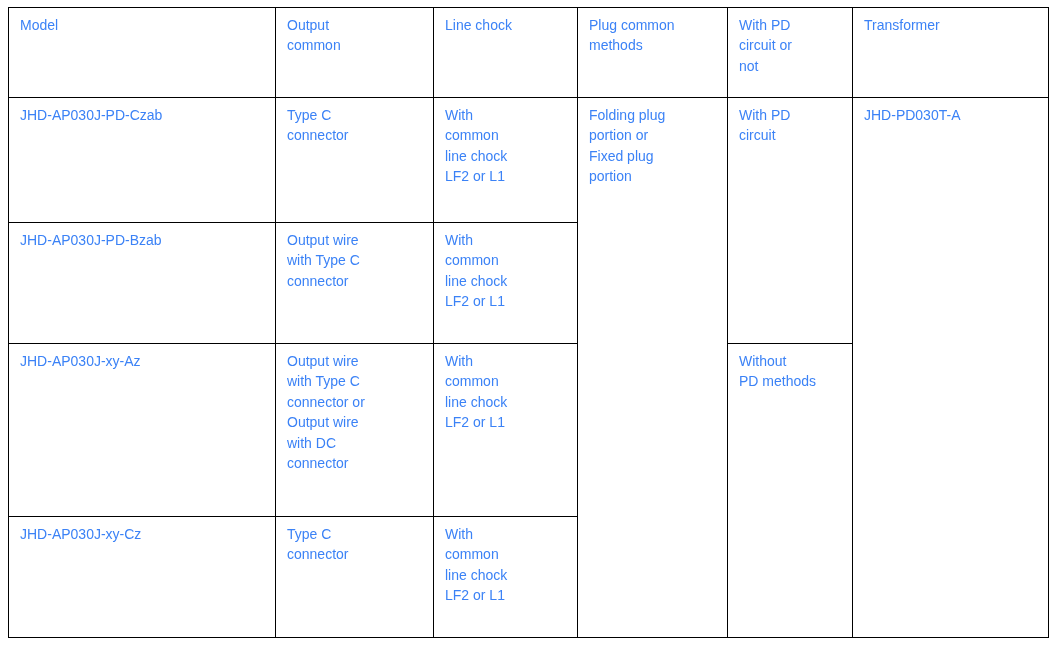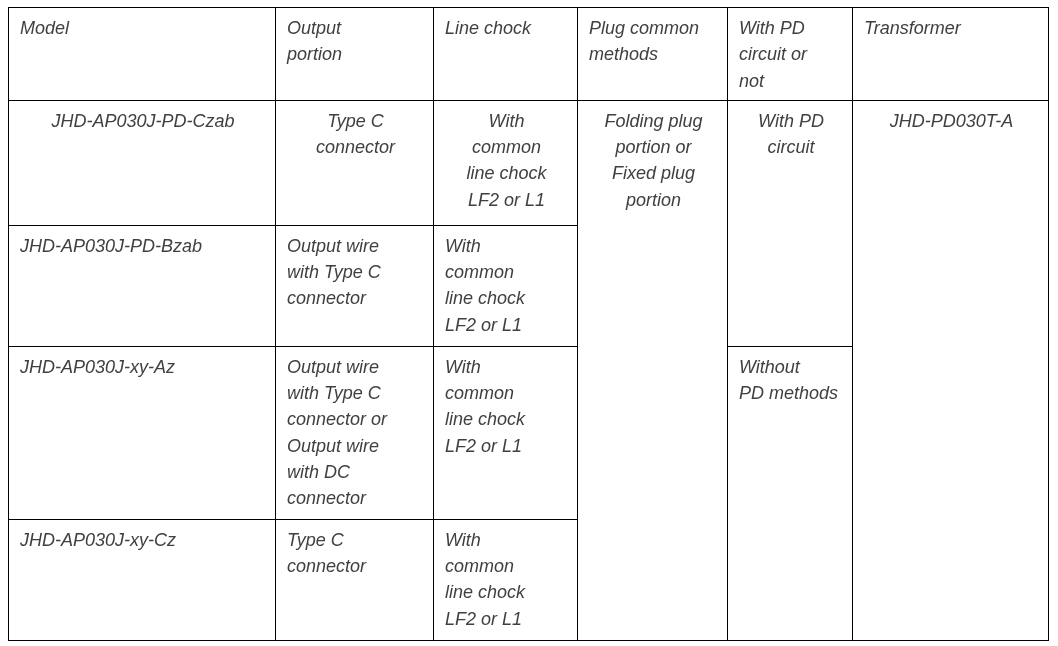--- a/index.html
+++ b/index.html
@@ -27,39 +27,38 @@
     top: 7px;
     width: 1040px;
     border-collapse: collapse;
     table-layout: fixed;
     background: #ffffff;
   }
   .spec-table td {
     border: 1px solid #000000;
     vertical-align: top;
     padding: 7px 9px 6px 11px;
-    font-size: 18px;
+    font-size: 14px;
     line-height: 1.46;
     font-family: "Liberation Sans", sans-serif;
-    color: #404040;
+    color: #3b82f6;
     word-wrap: break-word;
     overflow-wrap: break-word;
-    font-style: italic;
   }
   
   col.c-model       { width: 267px; }
   col.c-output      { width: 158px; }
   col.c-chock       { width: 144px; }
   col.c-plug        { width: 150px; }
   col.c-pd          { width: 125px; }
   col.c-transformer { width: 196px; }
 
   
   tr.row-header { height: 90px; }
-  tr.row-1      { height: 125px; text-align: center; }
+  tr.row-1      { height: 125px; }
   tr.row-2      { height: 121px; }
   tr.row-3      { height: 173px; }
   tr.row-4      { height: 121px; padding-left: 43px; }
 
   .cell-text {
     display: block;
     white-space: pre-line;
   }
 </style>
 </head>
@@ -76,21 +75,21 @@
       <col class="c-pd">
       <col class="c-transformer">
     </colgroup>
     <tbody>
       <tr class="row-header">
         <td>
           <span class="cell-text">Model</span>
         </td>
         <td>
           <span class="cell-text">Output
-portion</span>
+common</span>
         </td>
         <td>
           <span class="cell-text">Line chock</span>
         </td>
         <td>
           <span class="cell-text">Plug common
 methods</span>
         </td>
         <td>
           <span class="cell-text">With PD

